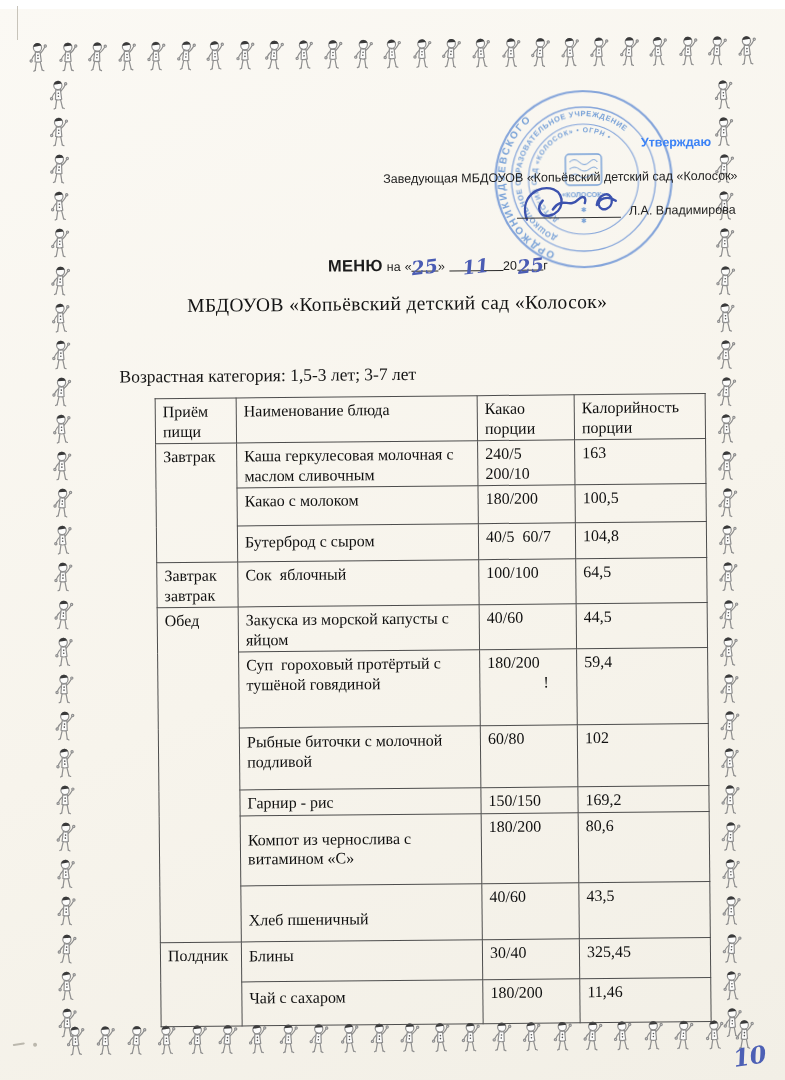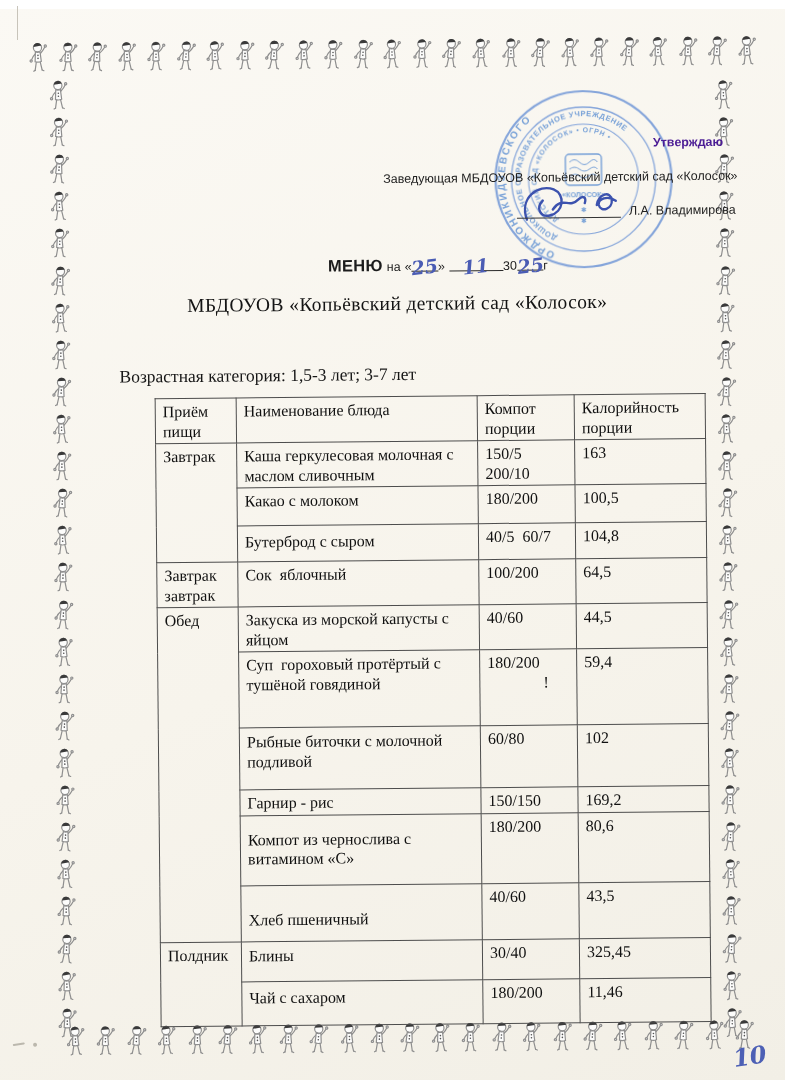--- a/index.html
+++ b/index.html
@@ -19,21 +19,21 @@
   .b-top   {top:36px;left:32px;right:22px;flex-direction:row;}
   .b-bottom{bottom:26px;left:60px;right:34px;flex-direction:row;}
   .b-left  {top:74px;bottom:44px;left:52px;width:24px;flex-direction:column;}
   .b-right {top:80px;bottom:38px;right:44px;width:24px;flex-direction:column;}
   .b-figs .fig{width:22px;height:34px;}
   .b-figs .fig:nth-child(3n){transform:rotate(3deg);}
   .b-figs .fig:nth-child(3n+1){transform:rotate(-2.5deg);}
   .b-figs svg{display:block;width:22px;height:34px;}
 
   
-  .approve{position:absolute;top:138px;right:58px;font:600 12.5px "Liberation Sans",sans-serif;color:#4c1d95;}
+  .approve{position:absolute;top:138px;right:70px;font:600 12.5px "Liberation Sans",sans-serif;color:#3b82f6;}
   .head-line{position:absolute;top:172px;right:44px;font:12.5px "Liberation Sans",sans-serif;color:#222;white-space:nowrap;}
   .sig-line{position:absolute;top:219px;left:520px;width:104px;border-bottom:1.6px solid #333;}
   .signer{position:absolute;top:206px;left:632px;font:12.5px "Liberation Sans",sans-serif;color:#222;white-space:nowrap;}
   .stamp-wrap{position:absolute;left:492px;top:86px;width:190px;height:190px;opacity:.82;filter:blur(.2px);}
   .sig-scribble{position:absolute;left:516px;top:181px;width:122px;height:52px;}
 
   
   .menu-line{position:absolute;top:256px;left:0;right:0;text-align:center;padding-left:72px;white-space:nowrap;}
   .menu-line .mtitle{font:bold 16.5px "Liberation Sans",sans-serif;letter-spacing:.3px;margin-left:24px;}
   .menu-line .msmall{font:12.5px "Liberation Sans",sans-serif;}
@@ -1826,63 +1826,63 @@
       <path d="M84,26 C86,14 98,12 99,21 C100,30 88,34 86,26 C85,20 95,16 103,22"></path>
     </g>
   </svg>
   <div class="sig-line"></div>
   <div class="signer">Л.А. Владимирова</div>
 
   <div class="menu-line">
     <span class="mtitle">МЕНЮ</span>
     <span class="msmall">на</span>
     <span class="msmall">«</span><span class="slot slot-day"><span class="hw">25</span></span><span class="msmall">»</span>
-    <span class="slot slot-month"><span class="hw">11</span></span><span class="msmall">30</span><span class="slot slot-year"><span class="hw">25</span></span><span class="msmall">г</span>
+    <span class="slot slot-month"><span class="hw">11</span></span><span class="msmall">20</span><span class="slot slot-year"><span class="hw">25</span></span><span class="msmall">г</span>
   </div>
 
   <div class="org-title">МБДОУОВ «Копьёвский детский сад «Колосок»</div>
   <div class="age-cat">Возрастная категория: 1,5-3 лет; 3-7 лет</div>
 
   <table class="menu">
     <colgroup>
         <col style="width:81px">
         <col style="width:241px">
         <col style="width:97px">
         <col style="width:131px">
       </colgroup>
     <thead>
       <tr>
         <th>Приём пищи</th>
         <th>Наименование блюда</th>
-        <th>Компот порции</th>
+        <th>Какао порции</th>
         <th>Калорийность порции</th>
       </tr>
     </thead>
     <tbody>
         <tr style="height: 44px;">
           <td rowspan="3" class="meal">Завтрак</td>
           <td class="dish">Каша геркулесовая молочная с маслом сливочным</td>
-          <td class="mass">150/5
+          <td class="mass">240/5
 200/10</td>
           <td class="cal">163</td>
         </tr>
         <tr style="height: 38px;">
           <td class="dish">Какао с молоком</td>
           <td class="mass">180/200</td>
           <td class="cal">100,5</td>
         </tr>
         <tr style="height: 36px;">
           <td class="dish" style="padding-top: 6px;">Бутерброд с сыром</td>
           <td class="mass">40/5  60/7</td>
           <td class="cal">104,8</td>
         </tr>
         <tr style="height: 40px;">
           <td rowspan="1" class="meal">Завтрак завтрак</td>
           <td class="dish">Сок  яблочный</td>
-          <td class="mass">100/200</td>
+          <td class="mass">100/100</td>
           <td class="cal">64,5</td>
         </tr>
         <tr style="height: 42px;">
           <td rowspan="6" class="meal">Обед</td>
           <td class="dish">Закуска из морской капусты с яйцом</td>
           <td class="mass">40/60</td>
           <td class="cal">44,5</td>
         </tr>
         <tr style="height: 76px;">
           <td class="dish">Суп  гороховый протёртый с тушёной говядиной</td>

